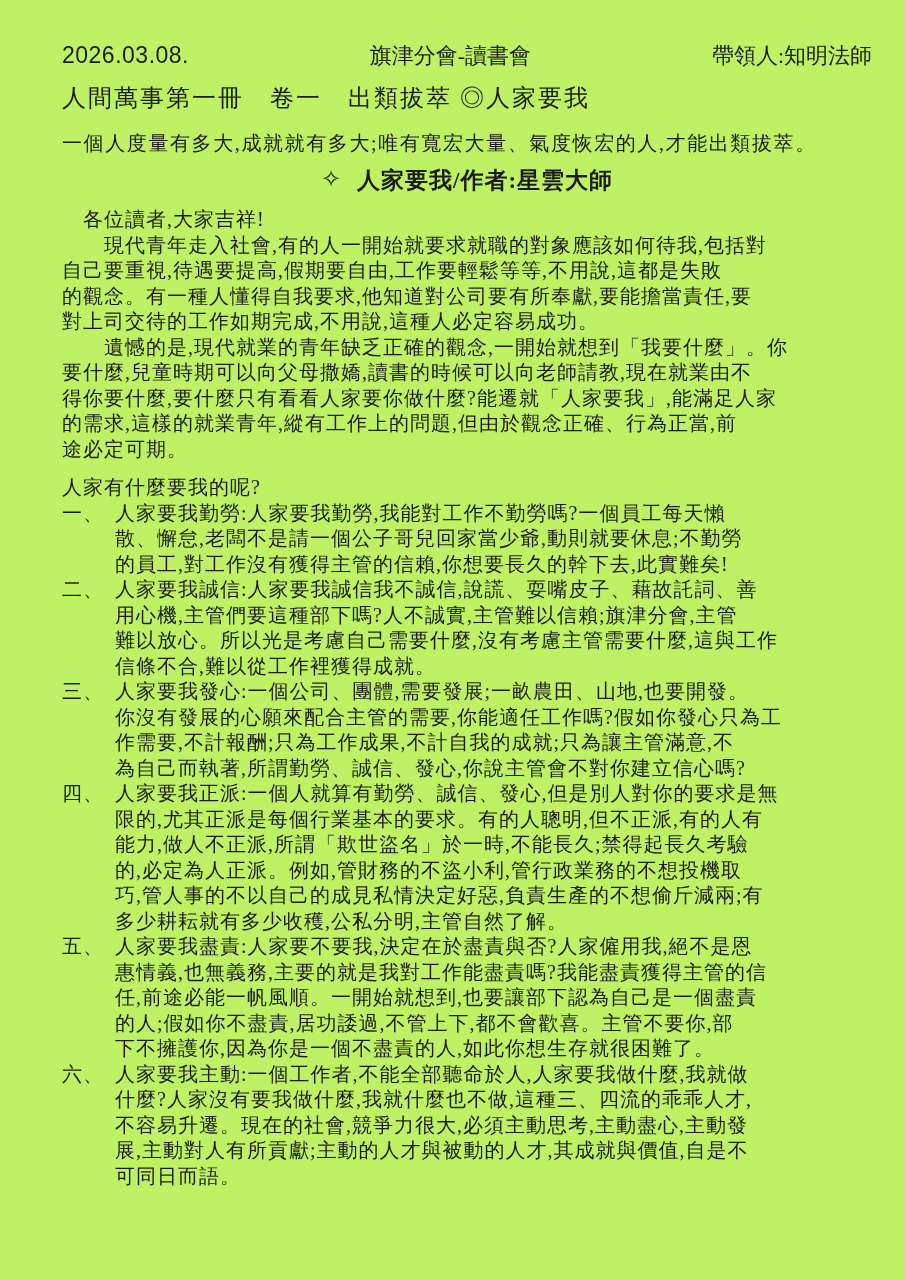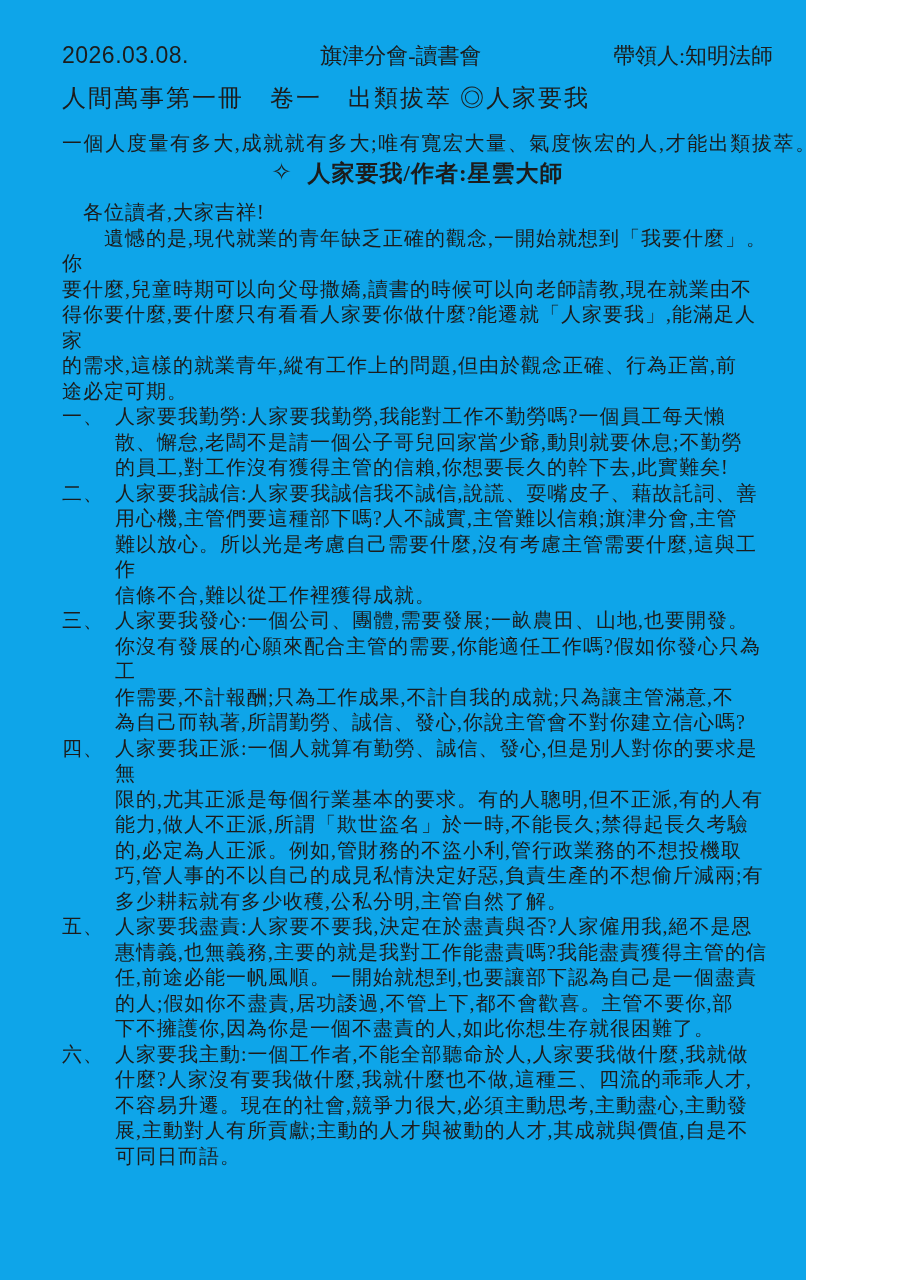--- a/index.html
+++ b/index.html
@@ -1,20 +1,20 @@
 <!DOCTYPE html>
 <html lang="zh-Hant"><head>
 <meta charset="utf-8">
 <style>
   * { margin:0; padding:0; box-sizing:border-box; }
   html,body { background:#ffffff; }
   .page {
     position:relative;
-    width:806px; height:1280px;
-    background:#0ea5e9;
+    width:905px; height:1280px;
+    background:#bef264;
     color:#1c1c1c;
     font-family:"Liberation Serif", serif;
     padding:42px 33px 0 62px;
     overflow:hidden;
   }
   .hdr {
     display:flex; justify-content:space-between; align-items:baseline;
     font-size:22px; line-height:26px;
   }
   .hdr-date {
@@ -25,21 +25,21 @@
   .title {
     font-size:24px; font-weight:400; letter-spacing:2px;
     margin-top:9px; line-height:40px; white-space:nowrap;
   }
   .epigraph {
     font-size:20px; letter-spacing:1.6px;
     margin-top:13px; line-height:24px; white-space:nowrap;
   }
   .section {
     font-size:23px; font-weight:700; text-align:center;
-    margin-top:3px; line-height:30px; letter-spacing:1px;
+    margin-top:10px; line-height:30px; letter-spacing:1px;
   }
   .section .marker { font-weight:400; margin-right:15px; font-size:24px; position:relative; top:-1px; }
   .body {
     margin-top:11px;
     font-size:20px; line-height:25.5px; letter-spacing:1px;
   }
   .para { white-space:pre-line; }
   .indent1 { text-indent:21px; }
   .indent2 { text-indent:42px; }
   .question { margin-top:13px; }
@@ -62,26 +62,31 @@
   <h1 class="title">人間萬事第一冊　卷一　出類拔萃 ◎人家要我</h1>
 
   <p class="epigraph">一個人度量有多大,成就就有多大;唯有寬宏大量、氣度恢宏的人,才能出類拔萃。</p>
 
   <h2 class="section">
     <span class="marker">✧</span><span>人家要我/作者:星雲大師</span>
   </h2>
 
   <div class="body">
     <p class="para indent1">各位讀者,大家吉祥!</p>
+    <p class="para indent2">現代青年走入社會,有的人一開始就要求就職的對象應該如何待我,包括對
+自己要重視,待遇要提高,假期要自由,工作要輕鬆等等,不用說,這都是失敗
+的觀念。有一種人懂得自我要求,他知道對公司要有所奉獻,要能擔當責任,要
+對上司交待的工作如期完成,不用說,這種人必定容易成功。</p>
     <p class="para indent2">遺憾的是,現代就業的青年缺乏正確的觀念,一開始就想到「我要什麼」。你
 要什麼,兒童時期可以向父母撒嬌,讀書的時候可以向老師請教,現在就業由不
 得你要什麼,要什麼只有看看人家要你做什麼?能遷就「人家要我」,能滿足人家
 的需求,這樣的就業青年,縱有工作上的問題,但由於觀念正確、行為正當,前
 途必定可期。</p>
 
+    <p class="para question">人家有什麼要我的呢?</p>
 
     <div class="item">
       <span class="num">一、</span>
       <div class="itext">人家要我勤勞:人家要我勤勞,我能對工作不勤勞嗎?一個員工每天懶
 散、懈怠,老闆不是請一個公子哥兒回家當少爺,動則就要休息;不勤勞
 的員工,對工作沒有獲得主管的信賴,你想要長久的幹下去,此實難矣!</div>
     </div>
     <div class="item">
       <span class="num">二、</span>
       <div class="itext">人家要我誠信:人家要我誠信我不誠信,說謊、耍嘴皮子、藉故託詞、善

